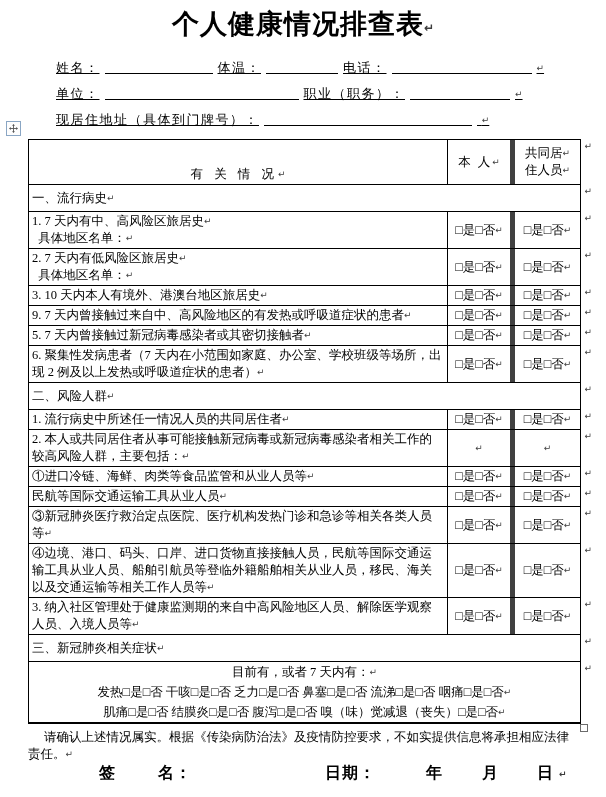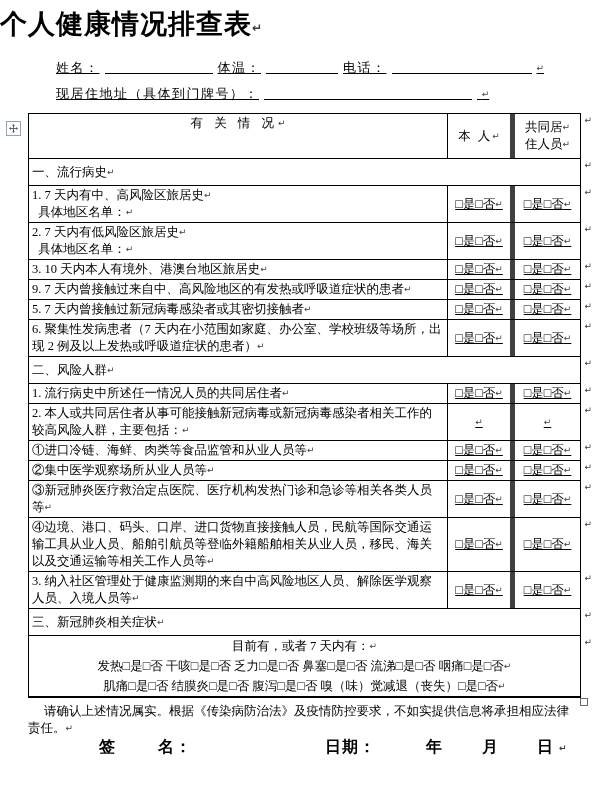--- a/index.html
+++ b/index.html
@@ -3,21 +3,21 @@
 <meta charset="utf-8">
 <style>
   html,body{margin:0;padding:0;}
   body{
     width:606px;height:797px;position:relative;overflow:hidden;
     background:#ffffff;color:#000;
     font-family:"Liberation Serif","DejaVu Serif",serif;
   }
   
   .title{
-    margin-top:5px;
+    margin-top:5px;text-align:center;
     font-family:"Liberation Sans","DejaVu Sans",sans-serif;
     font-weight:bold;font-size:27px;letter-spacing:1px;line-height:38px;
   }
   
   .mark{
     font-family:"DejaVu Sans",sans-serif;font-size:9px;color:#3d3d3d;
     vertical-align:1px;letter-spacing:0;
   }
   .title .mark{font-size:12px;}
   
@@ -32,28 +32,28 @@
   }
   .trow{display:flex;position:relative;border-bottom:1px solid #000;align-items:stretch;}
   .trow:last-child{border-bottom:none;}
   .c1{width:419px;border-right:1px solid #000;padding:1px 3px;box-sizing:border-box;}
   .c2{width:67px;border-right:5px solid #404040;box-sizing:border-box;
       display:flex;align-items:center;justify-content:center;text-align:center;}
   .c3{flex:1;display:flex;align-items:center;justify-content:center;text-align:right;}
   .cfull{width:100%;padding:0 3px;box-sizing:border-box;}
   .ln{line-height:17px;white-space:pre-wrap;}
   .header-row{min-height:44px;}
-  .header-row .c1{display:flex;align-items:flex-start;justify-content:center;letter-spacing:4px;}
+  .header-row .c1{display:flex;align-items:flex-end;justify-content:center;letter-spacing:4px;}
   .header-row .c2{letter-spacing:2px;}
   .hdr3 .ln{line-height:17px;}
   .section-row .cfull{line-height:26px;min-height:17px;}
   .wide-row .ln{line-height:20px;text-align:center;}
   .qrow{min-height:19px;}
   .rmark{position:absolute;right:-12px;top:1px;}
-  .cbx{white-space:nowrap;text-decoration:underline;}
+  .cbx{white-space:nowrap;}
   
   .move-handle{
     position:absolute;left:6px;top:121px;width:13px;height:13px;
     border:1px solid #8aa6c4;background:#fdfdfd;
     display:flex;align-items:center;justify-content:center;box-sizing:content-box;
   }
   .resize-box{
     position:absolute;right:-8px;bottom:-9px;width:6px;height:6px;
     border:1px solid #6b6b6b;background:#fff;
   }
@@ -75,20 +75,23 @@
   .sig .s6{margin-left:33px;}
 </style>
 </head>
 <body>
 
 <div class="title"><span>个人健康情况排查表</span><span class="mark">↵</span></div>
 
 <div class="form">
   <div class="fline">
     <span>姓名：</span><span class="blank b-name"></span><span>体温：</span><span class="blank b-temp"></span><span>电话：</span><span class="blank b-phone"></span><span class="mark">↵</span>
+  </div>
+  <div class="fline">
+    <span>单位：</span><span class="blank b-unit"></span><span>职业（职务）：</span><span class="blank b-job"></span><span class="mark">↵</span>
   </div>
   <div class="fline">
     <span>现居住地址（具体到门牌号）：</span><span class="blank b-addr"></span>&nbsp;<span class="mark">↵</span>
   </div>
 </div>
 
 <div class="move-handle">
   <svg width="9" height="9" viewBox="0 0 10 10">
     <g stroke="#555" stroke-width="1">
       <line x1="5" y1="1" x2="5" y2="9"></line>
@@ -232,21 +235,21 @@
       <div class="c2">
         <span class="cbx"><span>□是□否</span><span class="mark">↵</span></span>
       </div>
       <div class="c3">
         <span class="cbx"><span>□是□否</span><span class="mark">↵</span></span>
       </div>
       <span class="mark rmark">↵</span>
     </div>
     <div class="trow qrow">
       <div class="c1">
-        <div class="ln"><span>②集中医学观察场所从业人员等</span><span class="mark">↵</span></div>
+        <div class="ln"><span>民航等国际交通运输工具从业人员</span><span class="mark">↵</span></div>
       </div>
       <div class="c2">
         <span class="cbx"><span>□是□否</span><span class="mark">↵</span></span>
       </div>
       <div class="c3">
         <span class="cbx"><span>□是□否</span><span class="mark">↵</span></span>
       </div>
       <span class="mark rmark">↵</span>
     </div>
     <div class="trow qrow">

